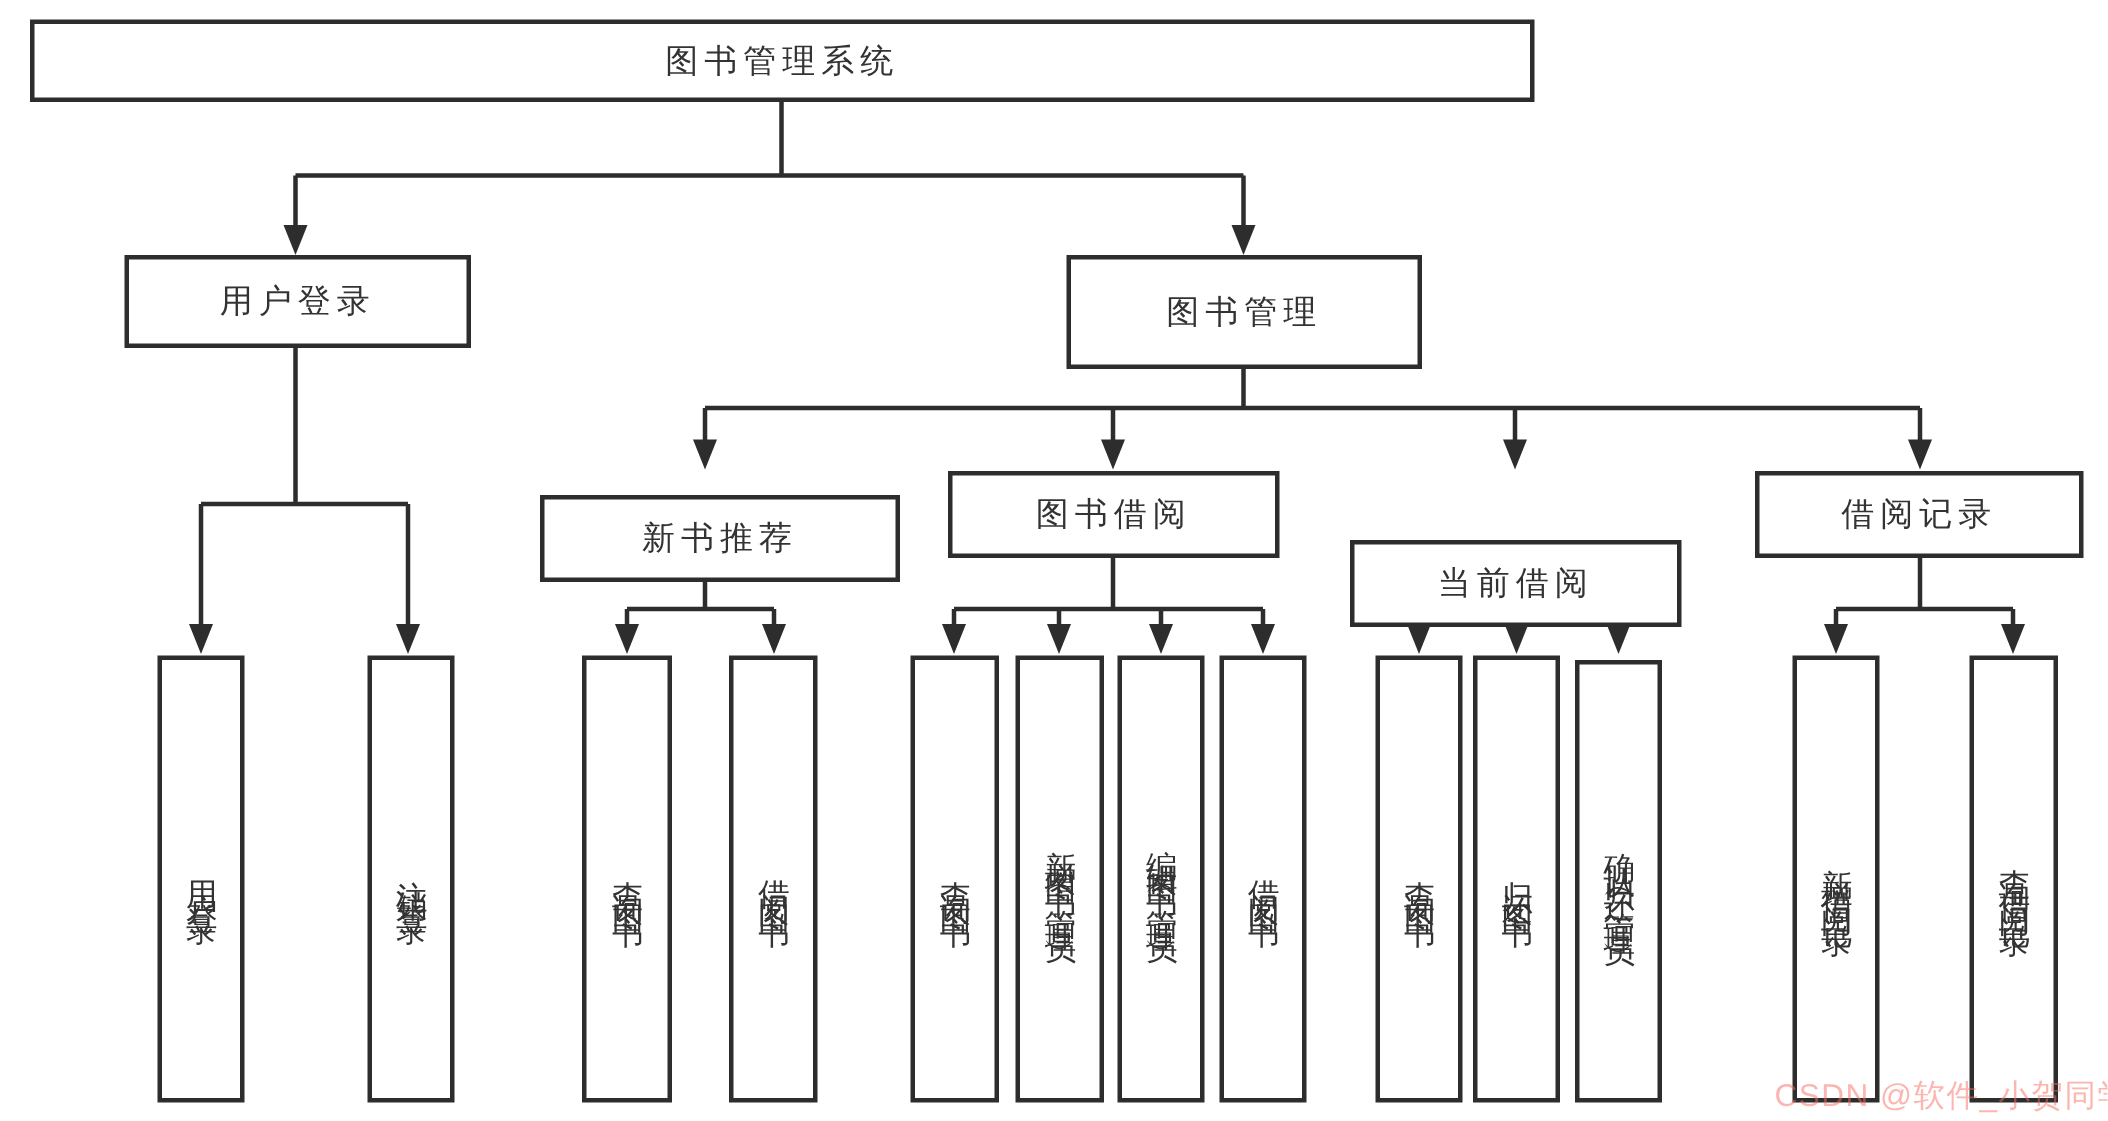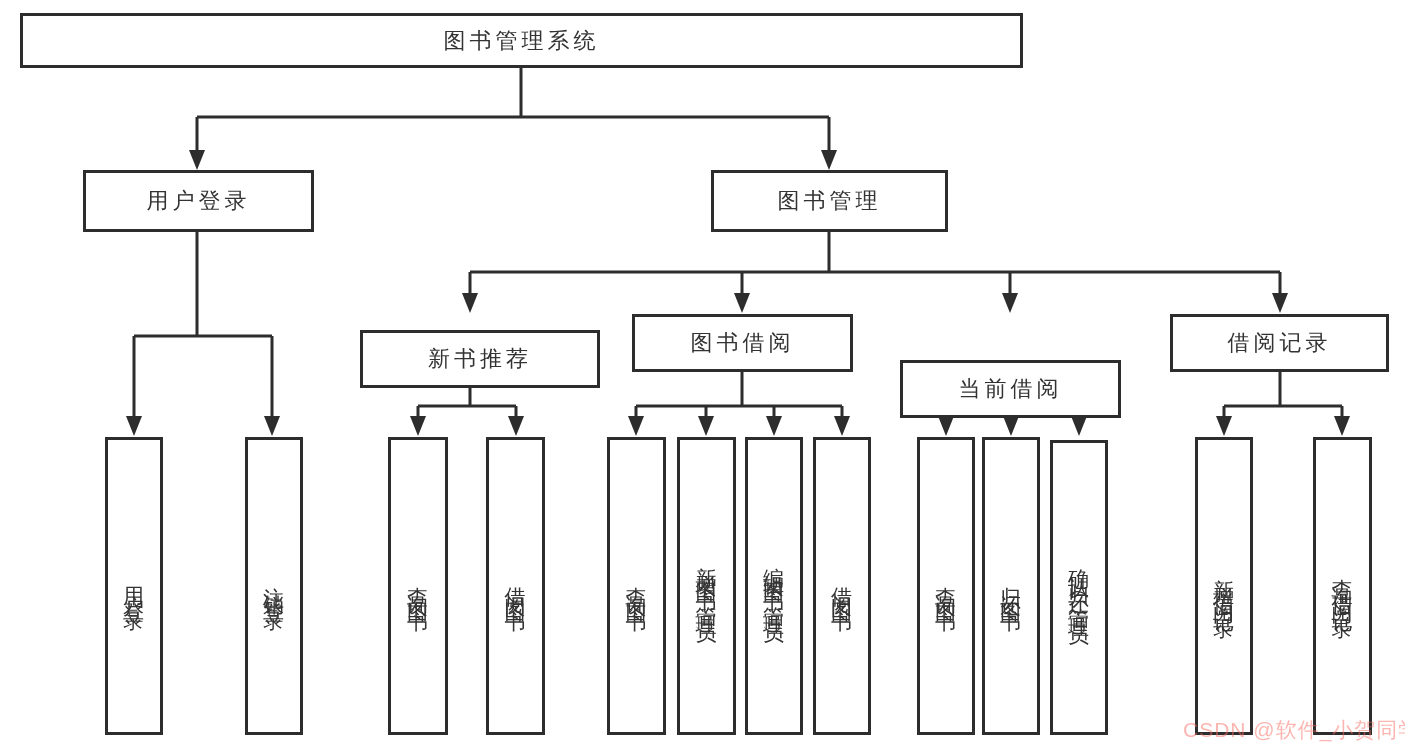--- a/index.html
+++ b/index.html
@@ -106,21 +106,21 @@
     <polygon class="head" points="1334,416 1350,416 1342,436"></polygon>
   </svg>
 
   <div class="box" style="left:20px; top:13px; width:1003px; height:55px;">
     <span>图书管理系统</span>
   </div>
 
   <div class="box" style="left:83px; top:170px; width:231px; height:62px;">
     <span>用户登录</span>
   </div>
-  <div class="box" style="left:711px; top:170px; width:237px; height:62px;">
+  <div class="box" style="left:711px; top:170px; width:237px; height:76px;">
     <span>图书管理</span>
   </div>
 
   <div class="box" style="left:360px; top:330px; width:240px; height:58px;">
     <span>新书推荐</span>
   </div>
   <div class="box" style="left:632px; top:314px; width:221px; height:58px;">
     <span>图书借阅</span>
   </div>
   <div class="box" style="left:900px; top:314px; width:221px; height:58px;margin-top:46px;">

